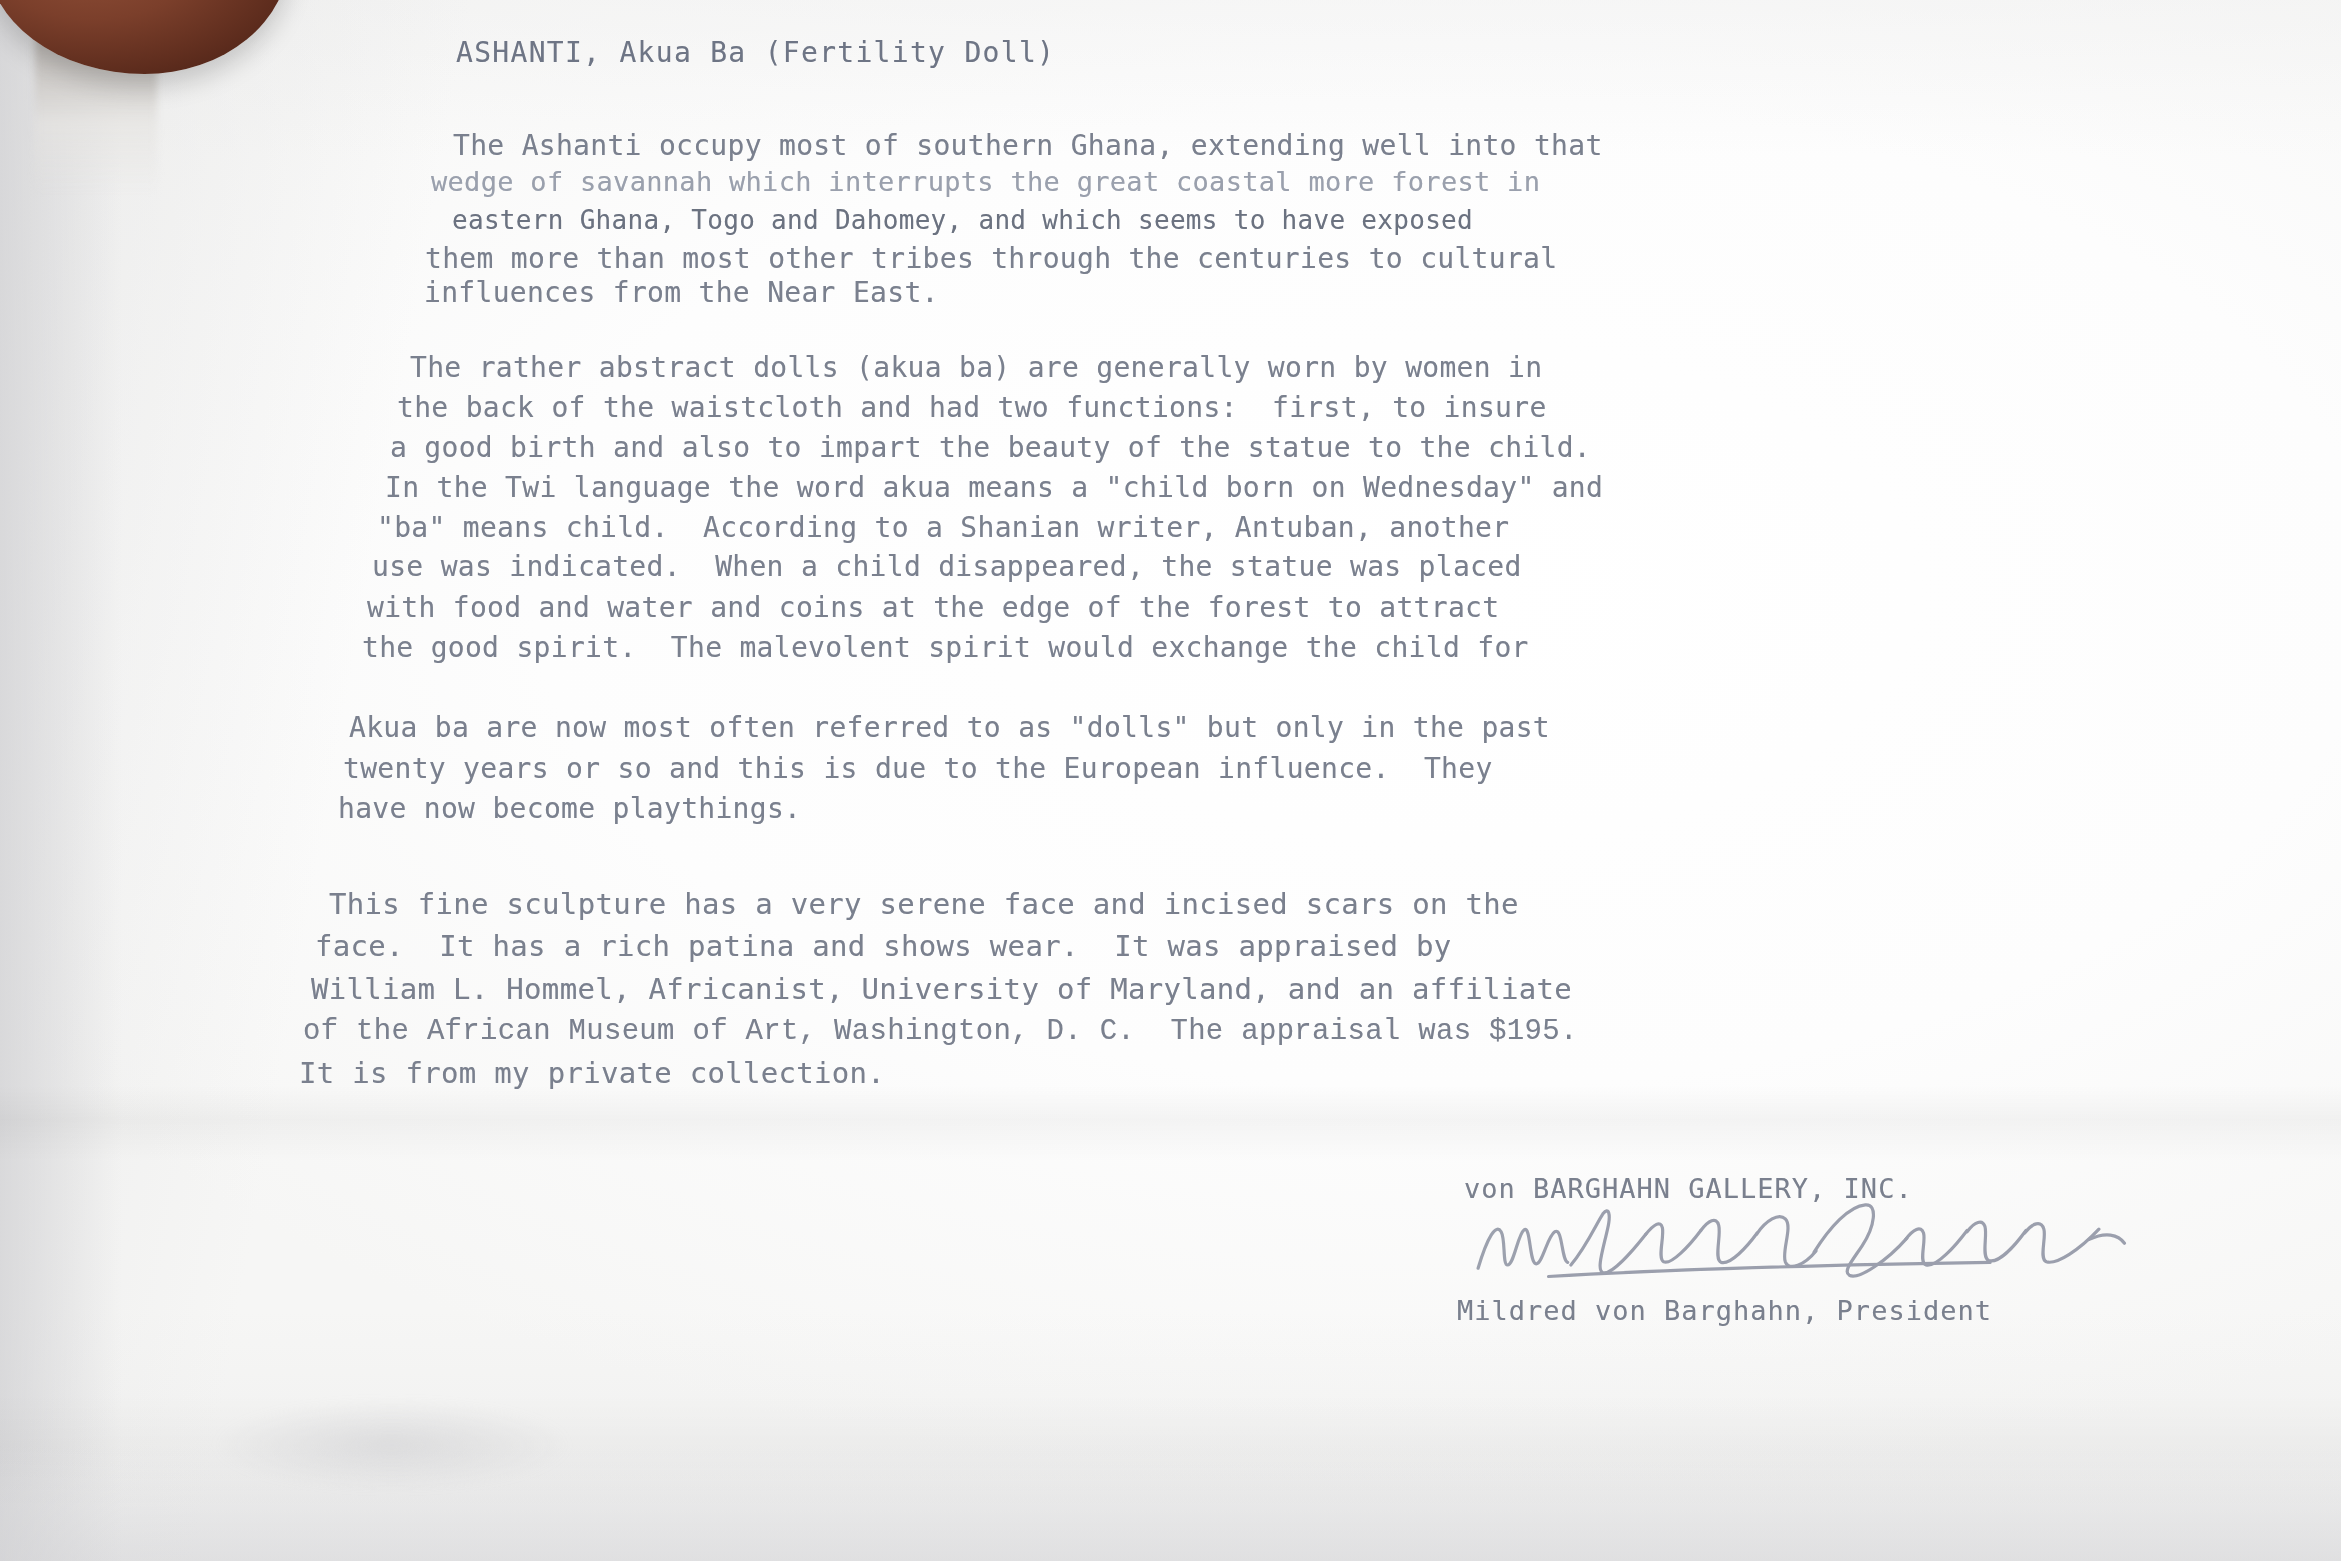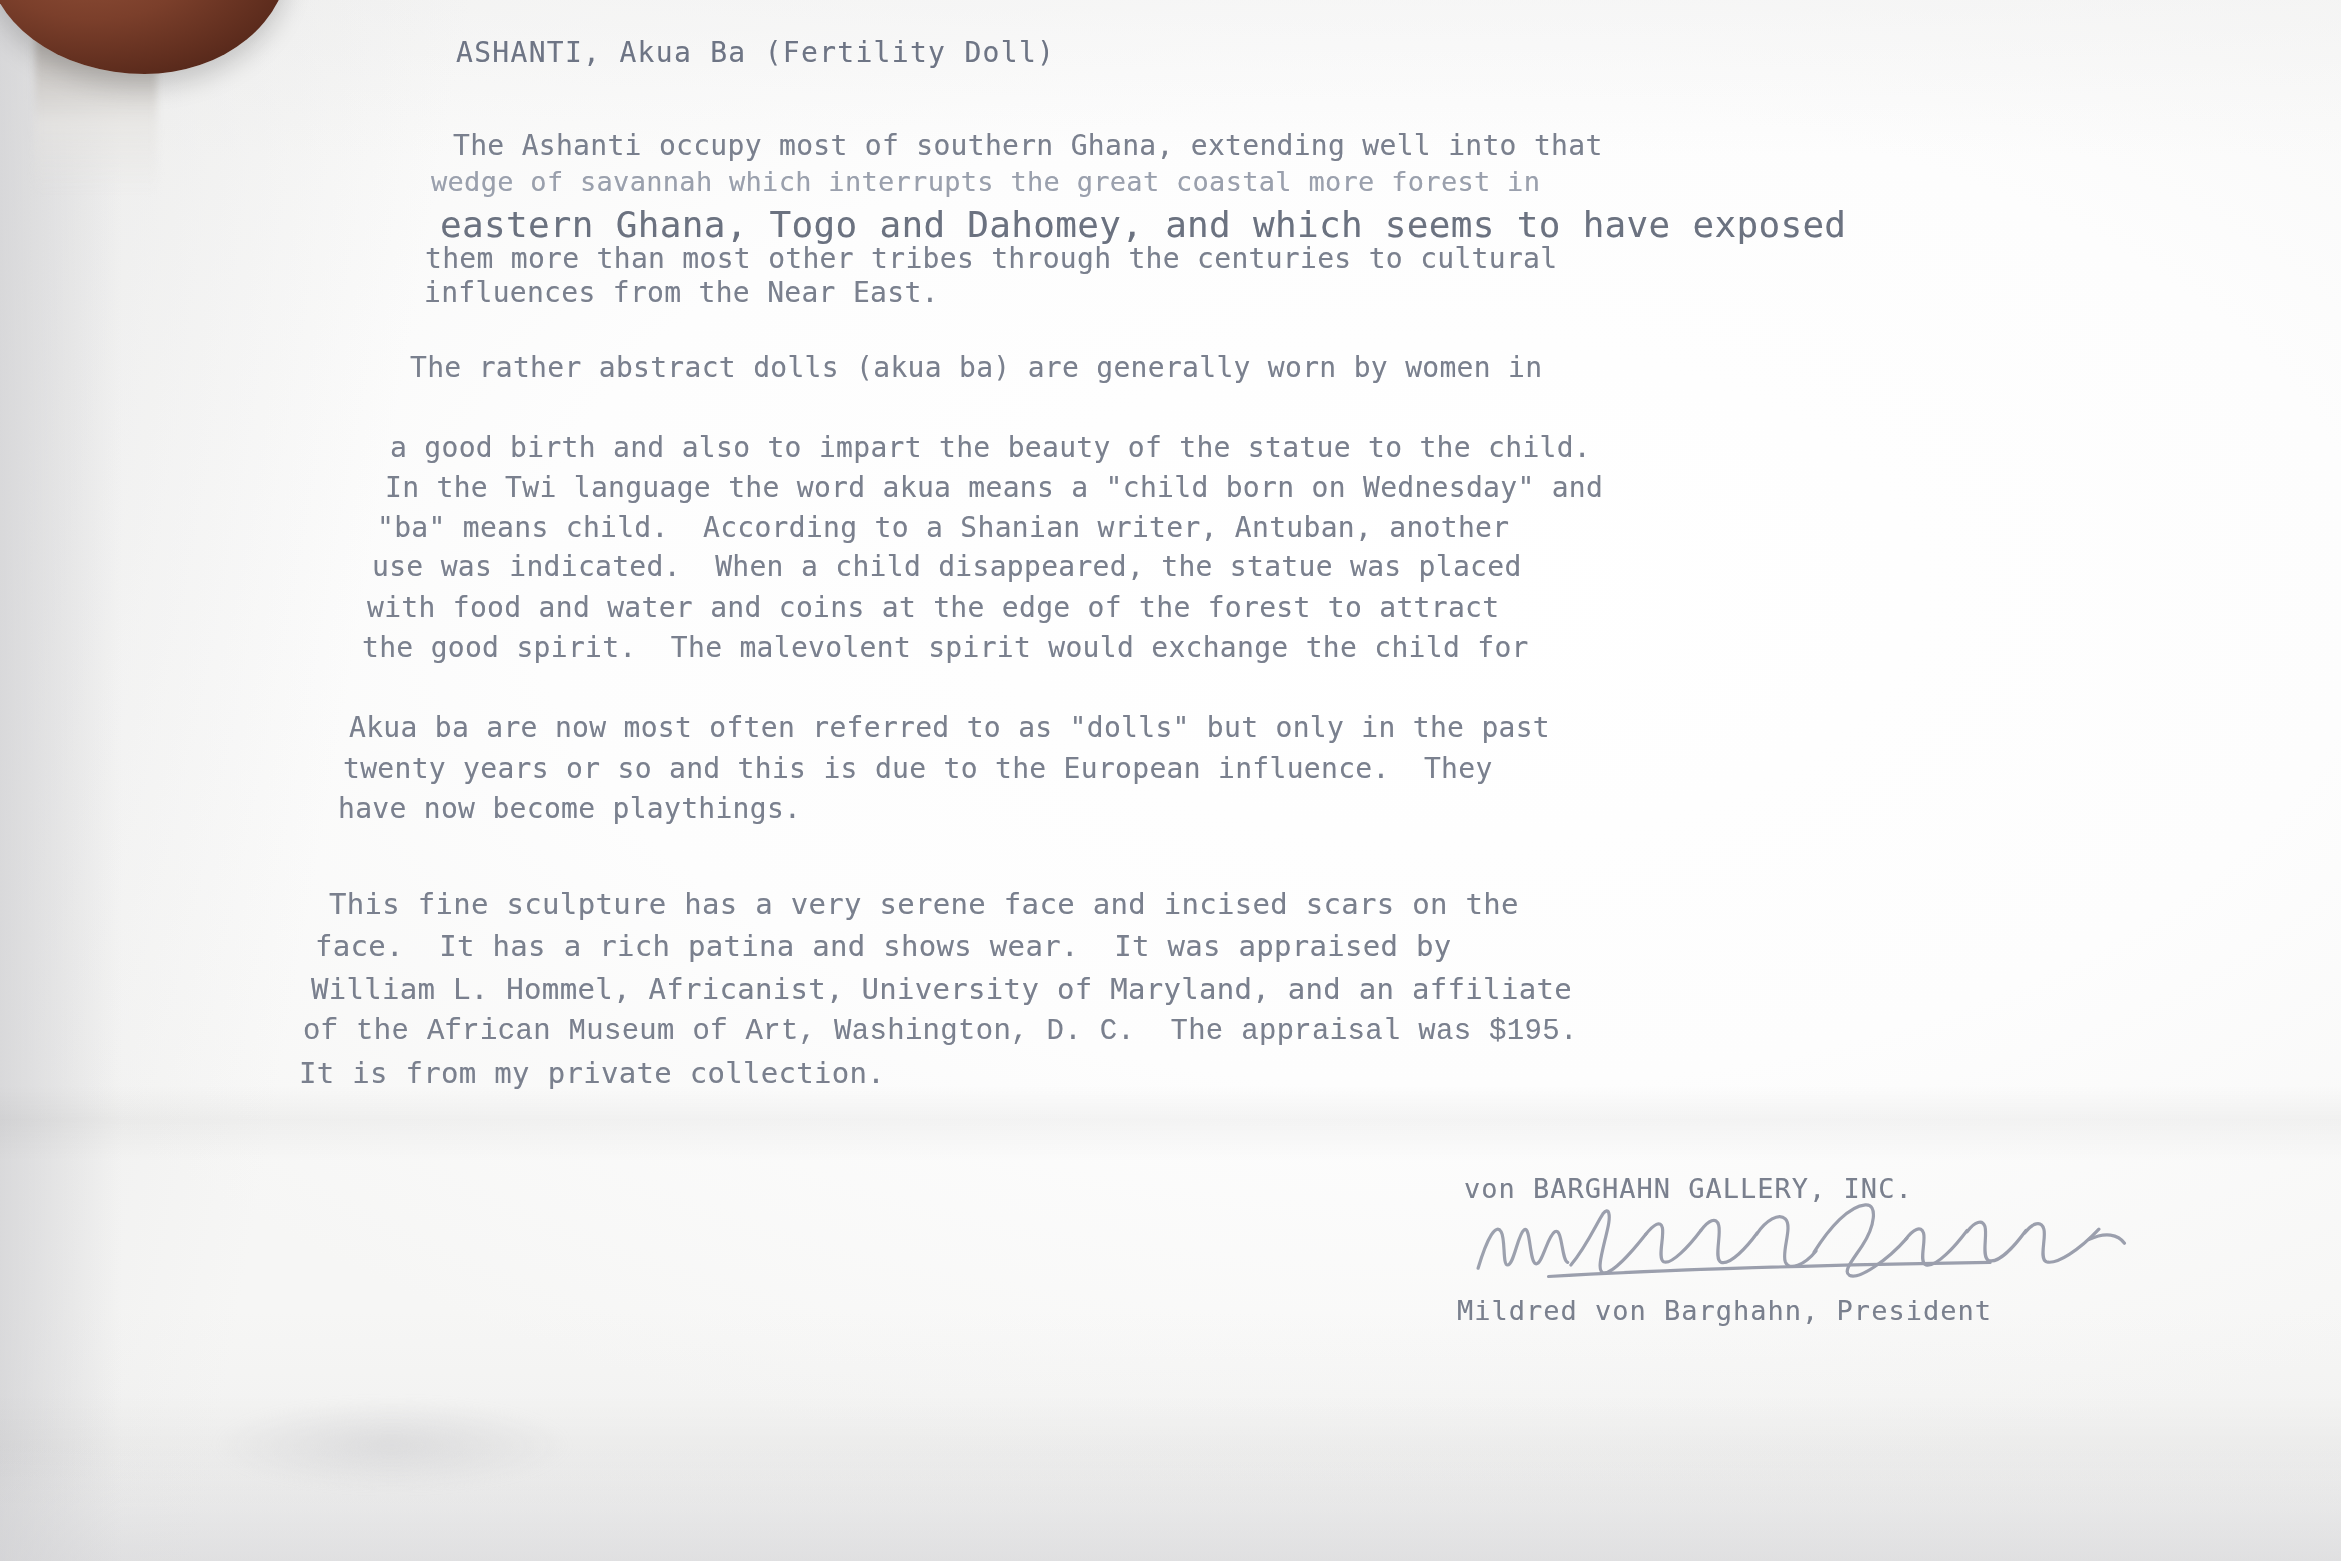--- a/index.html
+++ b/index.html
@@ -144,25 +144,26 @@
 
   <div class="artifact-neck"></div>
   <div class="artifact-head"></div>
 
   <div class="doc-text">
 
     <div class="line title-line" style="left:456px; top:39px; font-size:28px;">ASHANTI, Akua Ba (Fertility Doll)</div>
 
     <div class="line" style="left:453px; top:132px; font-size:28px;">The Ashanti occupy most of southern Ghana, extending well into that</div>
     <div class="line faded" style="left:431px; top:168px; font-size:27px;">wedge of savannah which interrupts the great coastal more forest in</div>
-    <div class="line darker" style="left:440px; top:207px; font-size:36px;">eastern Ghana, Togo and Dahomey, and which seems to have exposed</div>
+    <div class="line darker" style="left:452px; top:207px; font-size:26px;">eastern Ghana, Togo and Dahomey, and which seems to have exposed</div>
     <div class="line" style="left:425px; top:245px; font-size:28px;">them more than most other tribes through the centuries to cultural</div>
     <div class="line" style="left:424px; top:279px; font-size:28px;">influences from the Near East.</div>
 
     <div class="line" style="left:410px; top:354px; font-size:28px;">The rather abstract dolls (akua ba) are generally worn by women in</div>
+    <div class="line" style="left:397px; top:394px; font-size:28px;">the back of the waistcloth and had two functions:  first, to insure</div>
     <div class="line" style="left:390px; top:434px; font-size:28px;">a good birth and also to impart the beauty of the statue to the child.</div>
     <div class="line" style="left:385px; top:474px; font-size:28px;">In the Twi language the word akua means a "child born on Wednesday" and</div>
     <div class="line" style="left:377px; top:514px; font-size:28px;">"ba" means child.  According to a Shanian writer, Antuban, another</div>
     <div class="line" style="left:372px; top:553px; font-size:28px;">use was indicated.  When a child disappeared, the statue was placed</div>
     <div class="line" style="left:367px; top:594px; font-size:28px;">with food and water and coins at the edge of the forest to attract</div>
     <div class="line" style="left:362px; top:634px; font-size:28px;">the good spirit.  The malevolent spirit would exchange the child for</div>
     <div class="line" style="left:349px; top:714px; font-size:28px;">Akua ba are now most often referred to as "dolls" but only in the past</div>
     <div class="line" style="left:343px; top:755px; font-size:28px;">twenty years or so and this is due to the European influence.  They</div>
     <div class="line" style="left:338px; top:795px; font-size:28px;">have now become playthings.</div>
 

